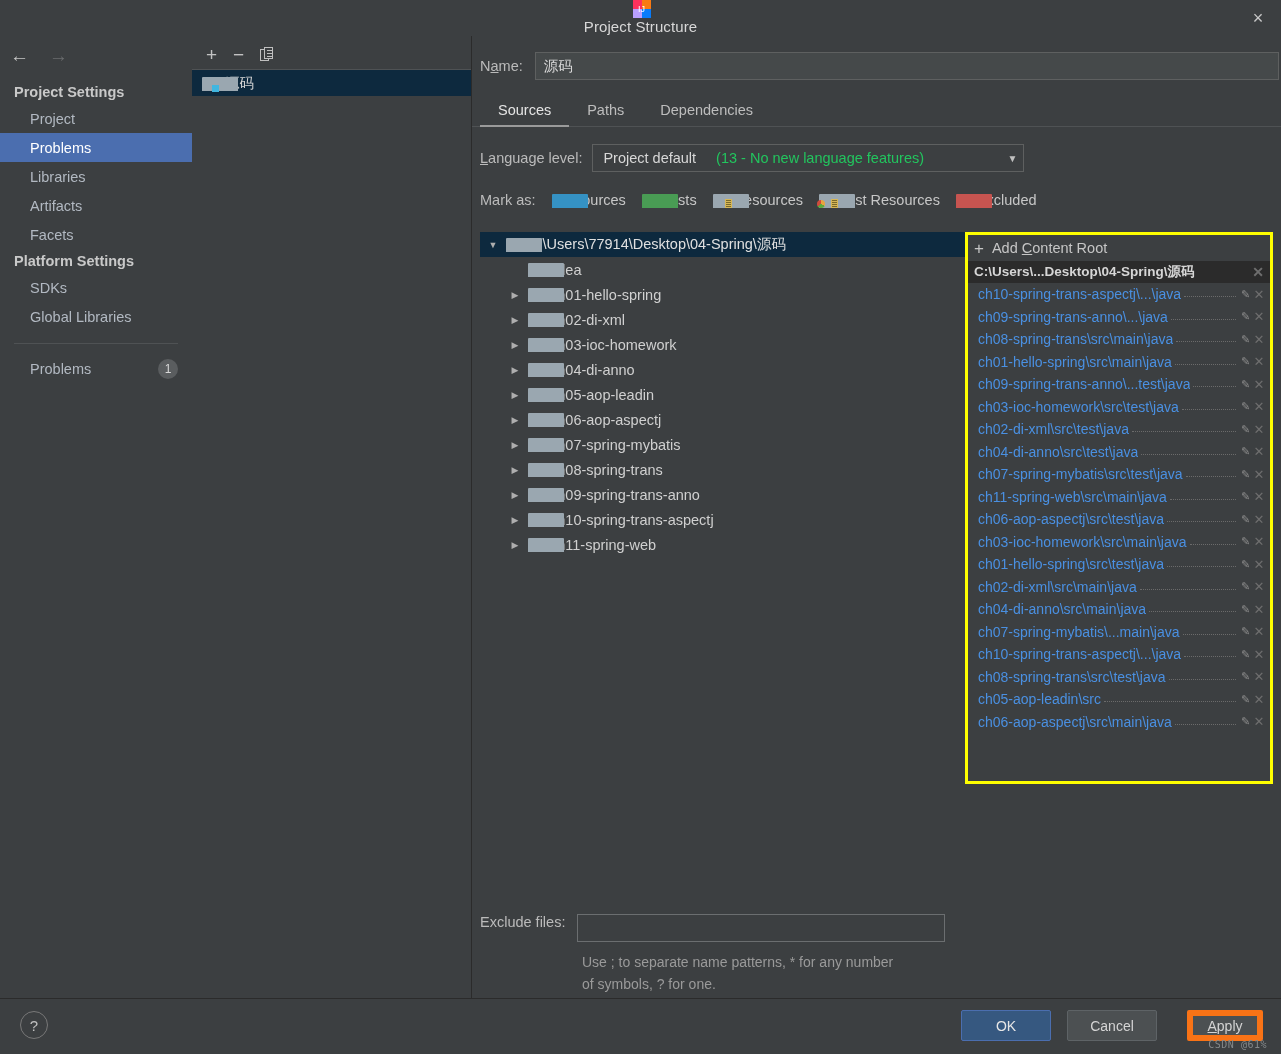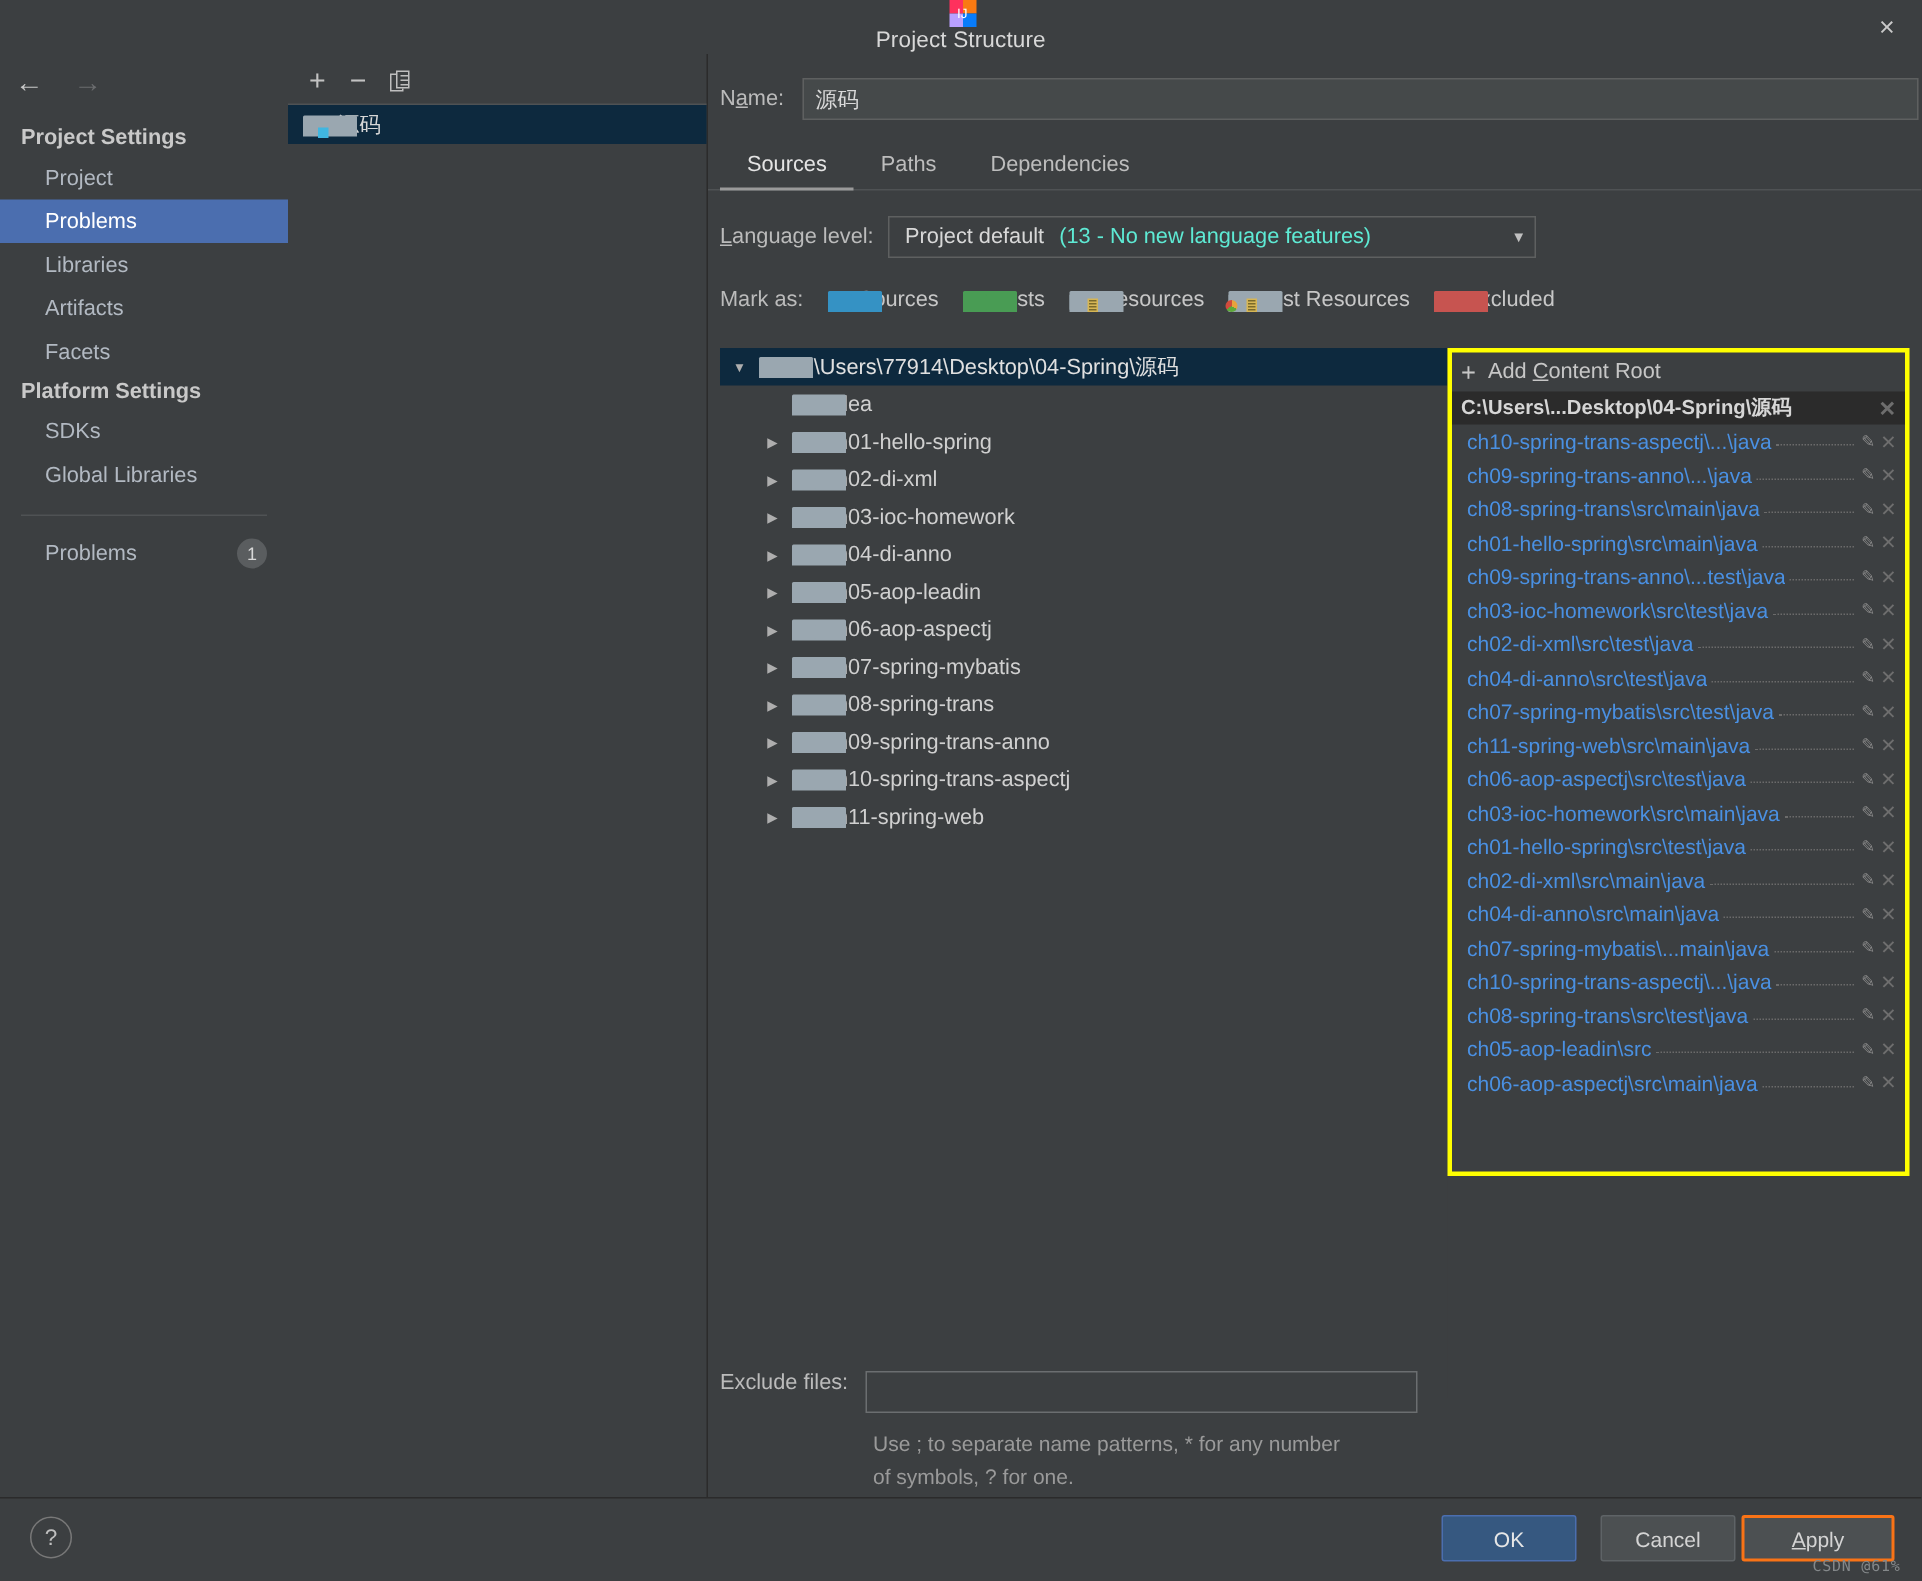--- a/index.html
+++ b/index.html
@@ -137,24 +137,24 @@
     position: relative;
   }
   .tab.active { color: #e4e4e4; }
   .tab.active::after {
     content: ""; position: absolute; left: 0; right: 0; bottom: -1px; height: 2px; background: #9a9a9a;
   }
 
   .ll-row { display: flex; align-items: center; gap: 10px; padding: 17px 0 0 8px; }
   .combo {
     width: 432px; height: 28px; background: #3c3f41; border: 1px solid #5e6060;
-    display: flex; align-items: center; padding: 0 6px 0 10px; gap: 10px;
+    display: flex; align-items: center; padding: 0 6px 0 10px; gap: 20px;
     font-size: 14.5px; color: #d8d8d8;
   }
-  .combo .dim { color: #5eead4; }
+  .combo .dim { color: #22c55e; }
   .combo .caret { margin-left: auto; color: #c0c0c0; font-size: 10px; }
 
   .markas-row { display: flex; align-items: center; gap: 0; padding: 20px 0 0 8px; font-size: 14.5px; }
   .markas-row .lbl { margin-right: 16px; }
   .mark-item { display: flex; align-items: center; gap: 5px; margin-right: 16px; color: #c7c7c7; }
   .mark-item span u { text-decoration: underline; }
 
   
   .content-area {
     position: absolute; left: 0; top: 196px; width: 809px; height: 700px;
@@ -223,21 +223,21 @@
     position: absolute; left: 20px; top: 12px; width: 28px; height: 28px; border-radius: 50%;
     border: 1px solid #787878; color: #c0c0c0; font-size: 15px;
     display: flex; align-items: center; justify-content: center;
   }
   .btn {
     position: absolute; top: 11px; height: 31px; border-radius: 2px;
     font-size: 14px; display: flex; align-items: center; justify-content: center;
   }
   .btn-ok     { right: 230px; width: 90px; background: #365880; border: 1px solid #4b6eaf; color: #e6e6e6; }
   .btn-cancel { right: 124px; width: 90px; background: #4c5052; border: 1px solid #5e6366; color: #d4d4d4; }
-  .btn-apply  { right: 18px;  width: 102px; background: #4c5052; border: 2px solid #f97316; color: #d4d4d4; }
+  .btn-apply  { right: 18px;  width: 76px; background: #4c5052; border: 6px solid #f97316; color: #d4d4d4; }
   .btn-apply u { text-decoration: underline; }
   .watermark {
     position: absolute; right: 14px; top: 40px;
     font-family: "DejaVu Sans Mono", monospace; font-size: 10px; color: #84888a;
     letter-spacing: .5px;
   }
   .edge-left {
     position: absolute; left: 0; top: 36px; width: 3px; height: 962px; background: #3c3f41;
   }
 </style>

